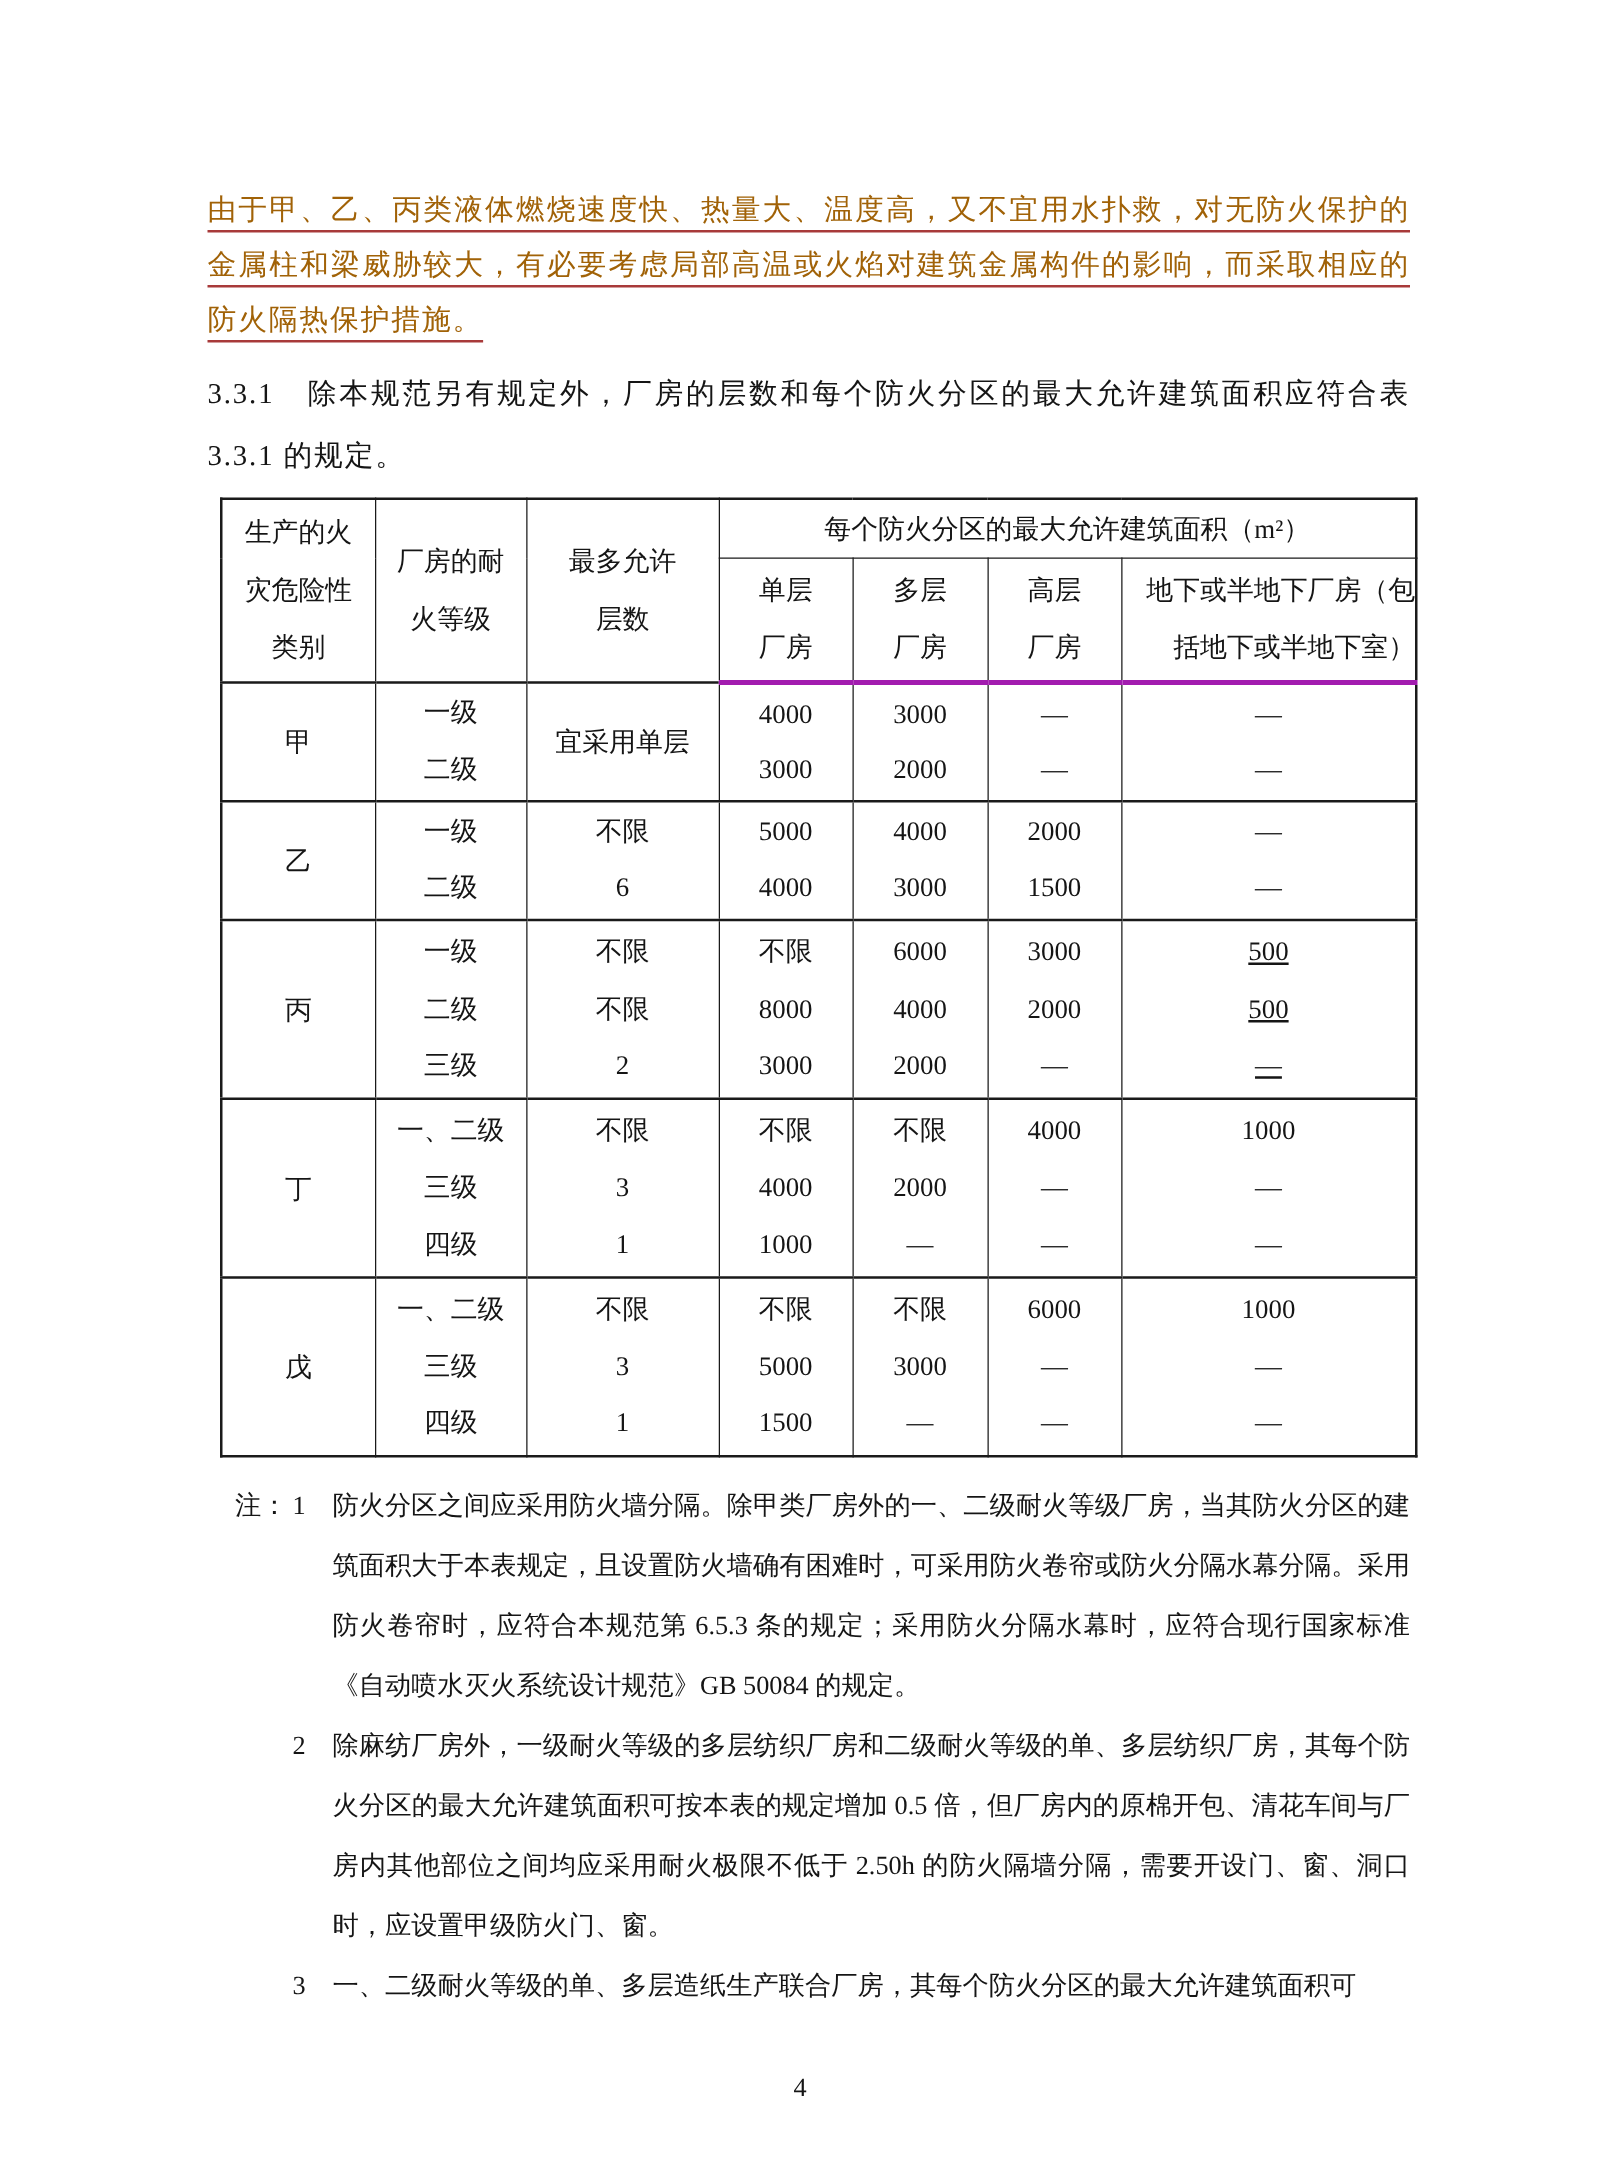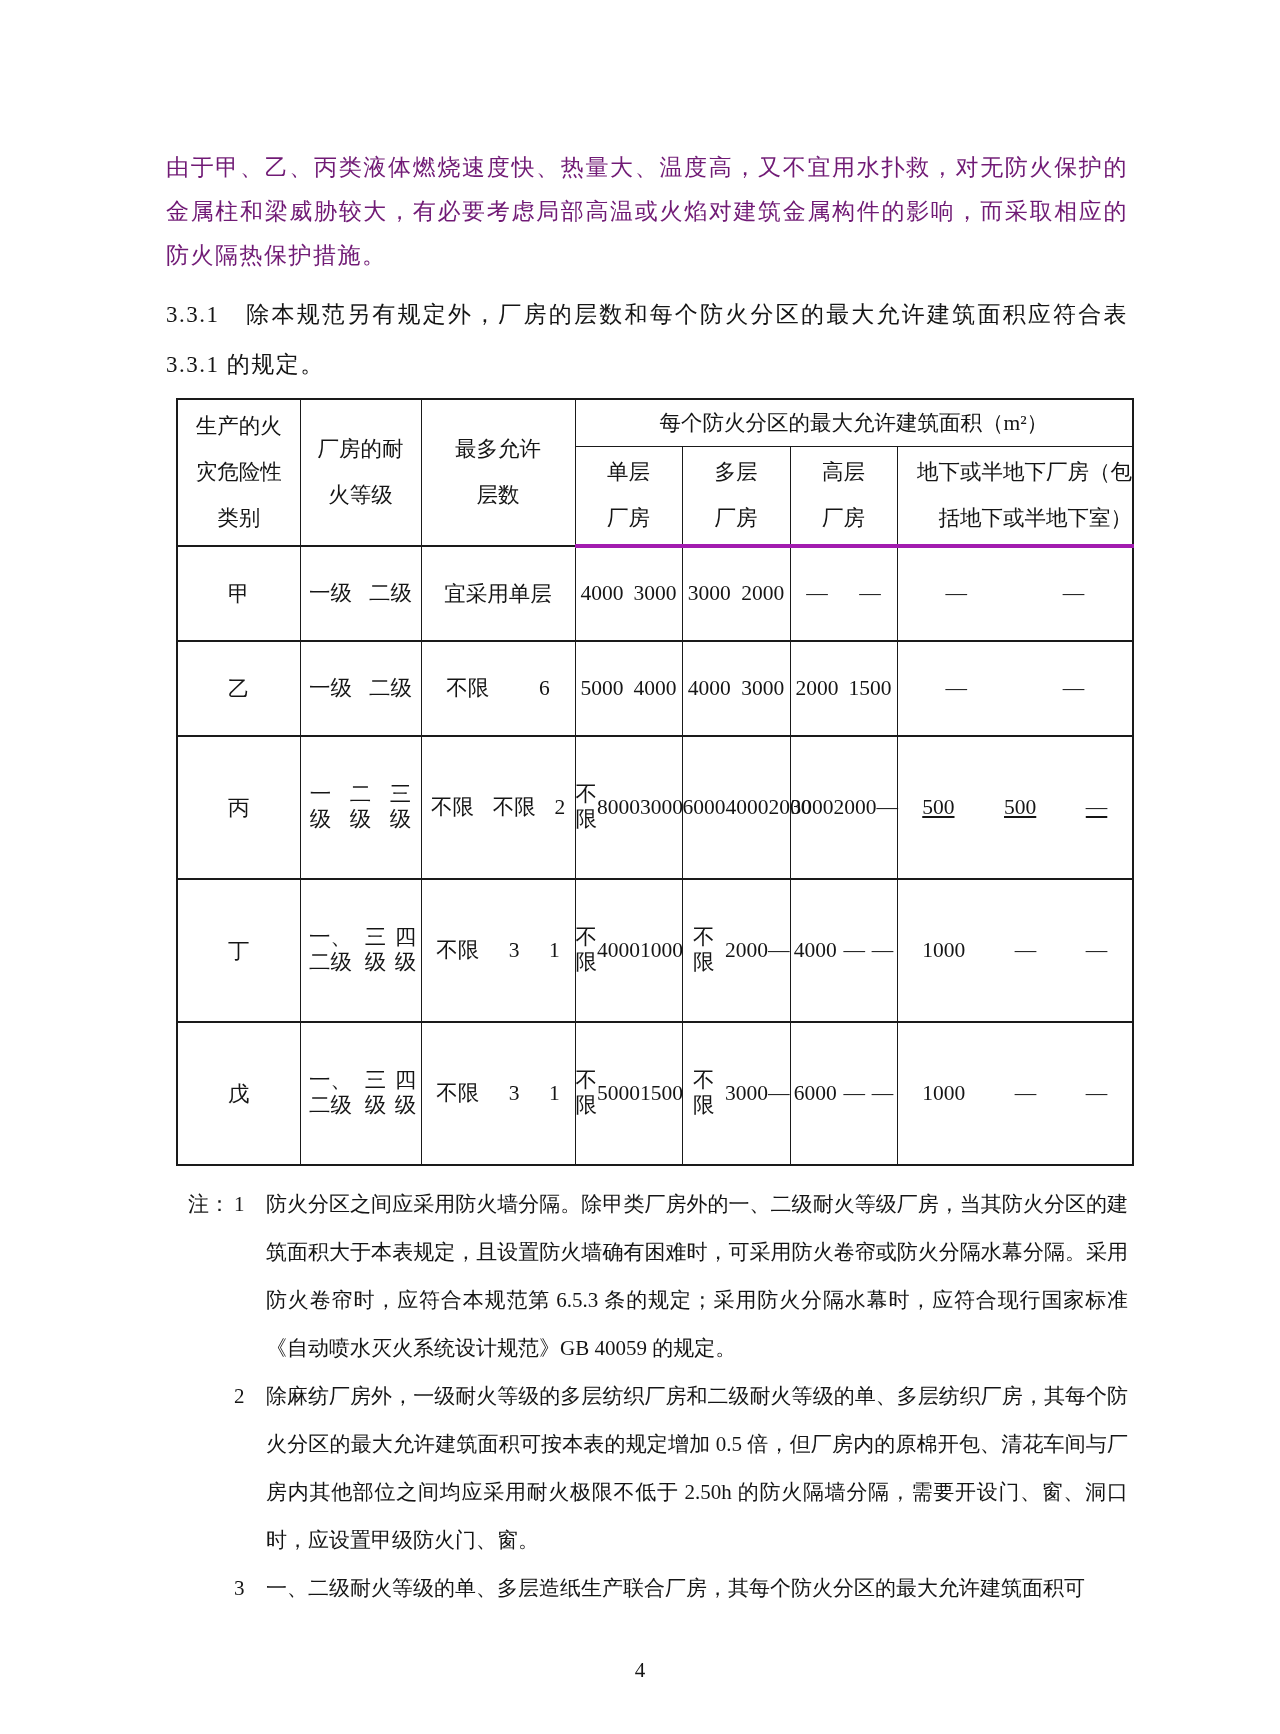--- a/index.html
+++ b/index.html
@@ -6,23 +6,24 @@
   html,body { background:#ffffff; }
   body {
     width:1280px; height:1734px;
     font-family:"Liberation Serif","DejaVu Serif",serif;
     color:#151515;
   }
   .page { position:relative; width:1280px; height:1734px; background:#fff; overflow:hidden; }
   .content { position:absolute; left:166px; top:146px; width:962px; }
 
   .red-ins {
-    color:#701a75;
+    color:#a16207;
     font-size:23px; line-height:44px; letter-spacing:1.5px;
     text-align:justify;
+    text-decoration:underline;
     text-decoration-color:#a83a3a;
     text-decoration-thickness:2px;
     text-underline-offset:9px;
   }
 
   .clause {
     margin-top:12px;
     font-size:23px; line-height:50px; letter-spacing:1.5px;
     text-align:justify;
   }
@@ -53,21 +54,21 @@
   col.c1{width:123px;} col.c2{width:121px;} col.c3{width:154px;}
   col.c4{width:107px;} col.c5{width:108px;} col.c6{width:107px;} col.c7{width:236px;}
 
   tr.h1 { height:44px; }
   tr.h2 th { height:99px; line-height:46px; }
   thead th { line-height:46px; }
   thead tr.h2 th { border-bottom:4px solid #a21caf; }
   th.hdr-underground { text-align:right; padding-left:12px; }
 
   tr.cat-row td { border-top:2px solid #1a1a1a; }
-  td .stack { display:flex; flex-direction:row; justify-content:space-around; align-items:center; }
+  td .stack { display:flex; flex-direction:column; justify-content:space-around; align-items:center; }
   td .stack span { line-height:1.15; }
 
   .notes { margin-top:14px; width:962px; font-size:21px; line-height:48px; }
   .note { display:flex; align-items:flex-start; }
   .note-gutter { flex:none; width:100px; display:flex; padding-left:22px; }
   .note-prefix { display:inline-block; width:46px; }
   .note-num { display:inline-block; }
   .note-text { flex:1; text-align:justify; }
 
   .page-num {
@@ -166,21 +167,21 @@
           </tr>
         </tbody>
     </table>
 
     <div class="notes">
       <div class="note">
         <span class="note-gutter">
             <span class="note-prefix">注：</span>
             <span class="note-num">1</span>
           </span>
-        <span class="note-text">防火分区之间应采用防火墙分隔。除甲类厂房外的一、二级耐火等级厂房，当其防火分区的建筑面积大于本表规定，且设置防火墙确有困难时，可采用防火卷帘或防火分隔水幕分隔。采用防火卷帘时，应符合本规范第 6.5.3 条的规定；采用防火分隔水幕时，应符合现行国家标准《自动喷水灭火系统设计规范》GB 40059 的规定。</span>
+        <span class="note-text">防火分区之间应采用防火墙分隔。除甲类厂房外的一、二级耐火等级厂房，当其防火分区的建筑面积大于本表规定，且设置防火墙确有困难时，可采用防火卷帘或防火分隔水幕分隔。采用防火卷帘时，应符合本规范第 6.5.3 条的规定；采用防火分隔水幕时，应符合现行国家标准《自动喷水灭火系统设计规范》GB 50084 的规定。</span>
       </div>
       <div class="note">
         <span class="note-gutter">
             <span class="note-prefix"></span>
             <span class="note-num">2</span>
           </span>
         <span class="note-text">除麻纺厂房外，一级耐火等级的多层纺织厂房和二级耐火等级的单、多层纺织厂房，其每个防火分区的最大允许建筑面积可按本表的规定增加 0.5 倍，但厂房内的原棉开包、清花车间与厂房内其他部位之间均应采用耐火极限不低于 2.50h 的防火隔墙分隔，需要开设门、窗、洞口时，应设置甲级防火门、窗。</span>
       </div>
       <div class="note">
         <span class="note-gutter">

